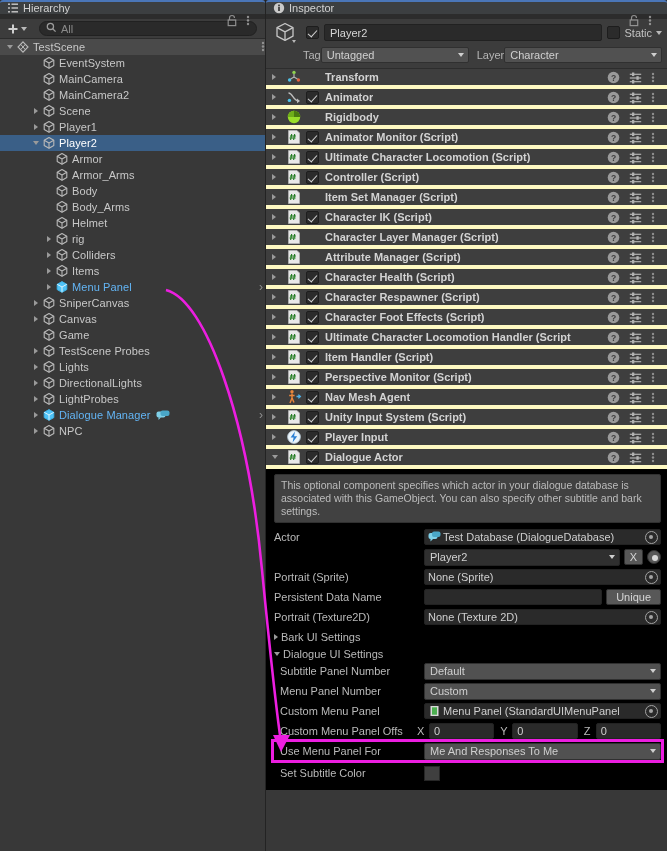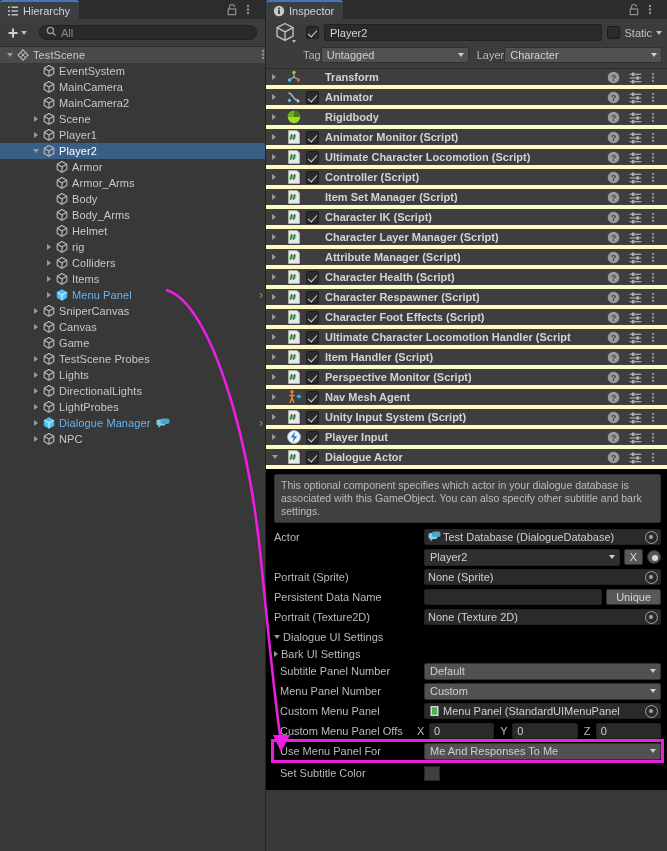--- a/index.html
+++ b/index.html
@@ -14,40 +14,40 @@
   #root { position: relative; width: 667px; height: 851px; }
 
   
   .panel { position: absolute; top: 0; height: 851px; background: #383838; }
   #hierarchy-panel { left: 0; width: 265px; }
   #inspector-panel { left: 265px; width: 402px; border-left: 1px solid #232323; }
 
   
   .tabbar {
     position: relative; height: 19px; background: #2c2c2c;
-    display: flex; align-items: stretch;
+    display: flex; align-items: stretch; flex-direction: column;
   }
   .tab {
     display: flex; align-items: center; gap: 4px;
     padding: 0 9px 0 7px; background: #3c3f41; color: #d2d2d2;
     font-size: 11px; position: relative;
     border-top: 2px solid #4a76b8;
     border-top-left-radius: 3px; border-top-right-radius: 3px;
   }
   #inspector-panel .tab { border-top-color: #4a76b8; }
   .tab-icon { width: 12px; height: 12px; display: inline-block; position: relative; }
   .tabbar-right {
     margin-left: auto; display: flex; align-items: center;
     gap: 8px; padding-right: 7px;
   }
   .lock-icon, .kebab-icon { width: 12px; height: 13px; opacity: .72; }
 
   
   #hierarchy-toolbar {
-    height: 28px; background: #3c3c3c; display: flex;
+    height: 20px; background: #3c3c3c; display: flex;
     align-items: center; padding: 0 4px; gap: 3px;
     border-bottom: 1px solid #2c2c2c;
   }
   .plus-btn { display: flex; align-items: center; gap: 2px; padding: 0 3px; cursor: default; }
   .search-box {
     flex: 1; height: 15px; background: #2a2a2a; border-radius: 8px;
     display: flex; align-items: center; padding: 0 6px; gap: 4px;
     margin-left: 6px; margin-right: 4px; border: 1px solid #212121;
   }
   .search-box input {
@@ -1241,27 +1241,27 @@
 
       <div class="frow">
         <span class="flabel">Portrait (Texture2D)</span>
         <span class="objfield">
           <span class="of-text">None (Texture 2D)</span>
           <span class="obj-dot"></span>
         </span>
       </div>
 
       <div class="foldout">
+        <span class="tri-r"></span>
+        <span class="fo-label">Bark UI Settings</span>
+      </div>
+
+      <div class="foldout">
         <span class="tri-d"></span>
         <span class="fo-label">Dialogue UI Settings</span>
-      </div>
-
-      <div class="foldout">
-        <span class="tri-r"></span>
-        <span class="fo-label">Bark UI Settings</span>
       </div>
 
       <div class="frow">
         <span class="flabel" style="padding-left:6px">Subtitle Panel Number</span>
         <span class="dropdown" style="flex:1;height:17px">
           <span class="dd-text">Default</span>
           <span class="dd-caret"></span>
         </span>
       </div>
 

